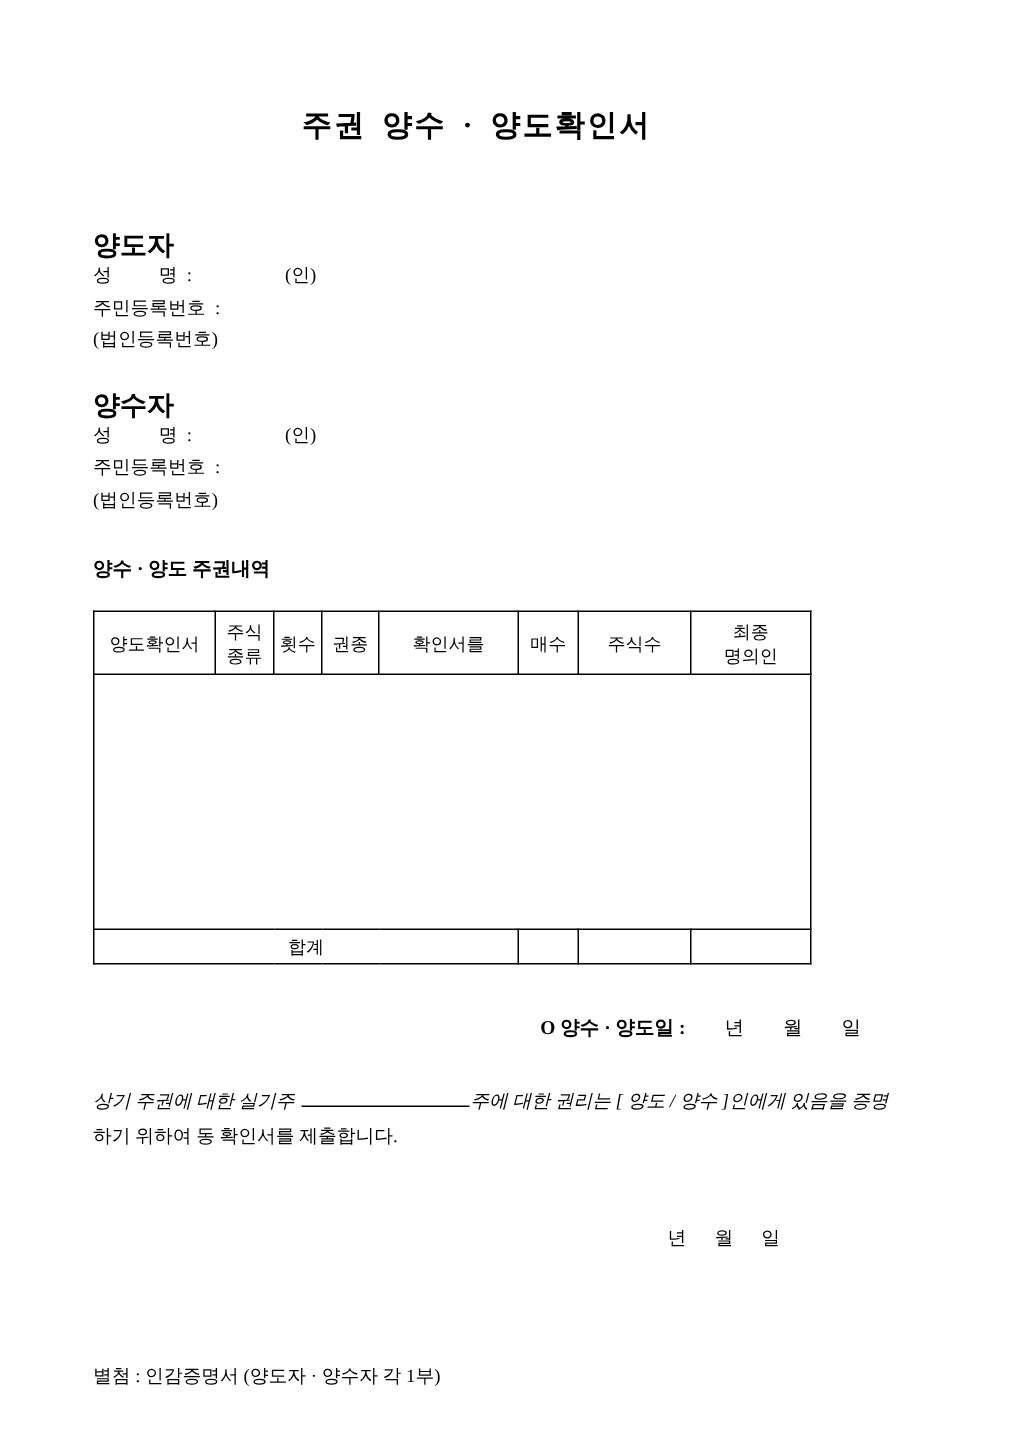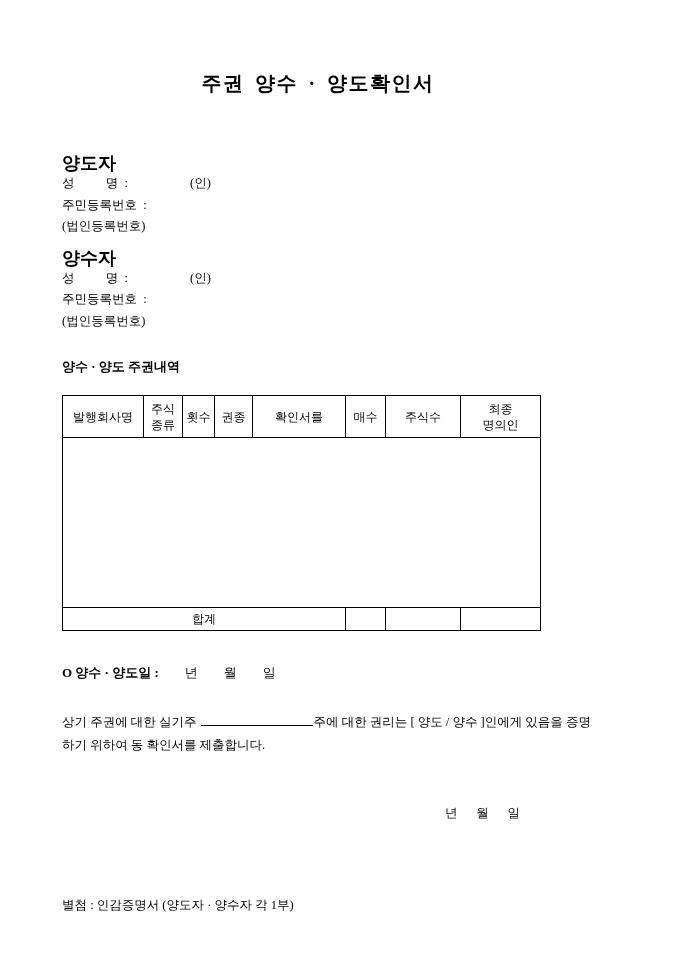--- a/index.html
+++ b/index.html
@@ -20,21 +20,21 @@
 
   .doc-title {
     text-align: center;
     font-size: 20px;
     font-weight: bold;
     letter-spacing: 1.5px;
     word-spacing: 4px;
     margin: 0;
   }
 
-  .section { margin-top: 10px; }
+  .section { margin-top: 22px; }
   .section.first { margin-top: 56px; }
   .section-heading {
     font-weight: bold;
     font-size: 18px;
     line-height: 20px;
   }
   .field-line { line-height: 21.5px; }
   .seal { margin-left: 62px; }
 
   .details-heading {
@@ -67,27 +67,28 @@
   td.total-label {
     text-align: center;
     padding-left: 5px;
     vertical-align: middle;
   }
 
   .o-line {
     margin-top: 32px;
     font-size: 13px;
     line-height: 20px;
+    text-align: right;
   }
 
   .statement {
     margin-top: 28px;
     line-height: 23px;
   }
-  .statement .line1 { white-space: nowrap; }
+  .statement .line1 { white-space: nowrap; font-style: italic; }
   .blank {
     display: inline-block;
     width: 112px;
     height: 12px;
     border-bottom: 1px solid #000;
     margin: 0 1px;
     vertical-align: baseline;
   }
 
   .signature-date {
@@ -142,21 +143,21 @@
       <col style="width:39px">
       <col style="width:32px">
       <col style="width:38px">
       <col style="width:93px">
       <col style="width:40px">
       <col style="width:75px">
       <col style="width:80px">
     </colgroup>
     <thead>
       <tr>
-        <th>발행회사명</th>
+        <th>양도확인서</th>
         <th>주식
 종류</th>
         <th>횟수</th>
         <th>권종</th>
         <th>확인서를</th>
         <th>매수</th>
         <th>주식수</th>
         <th>최종
 명의인</th>
       </tr>

